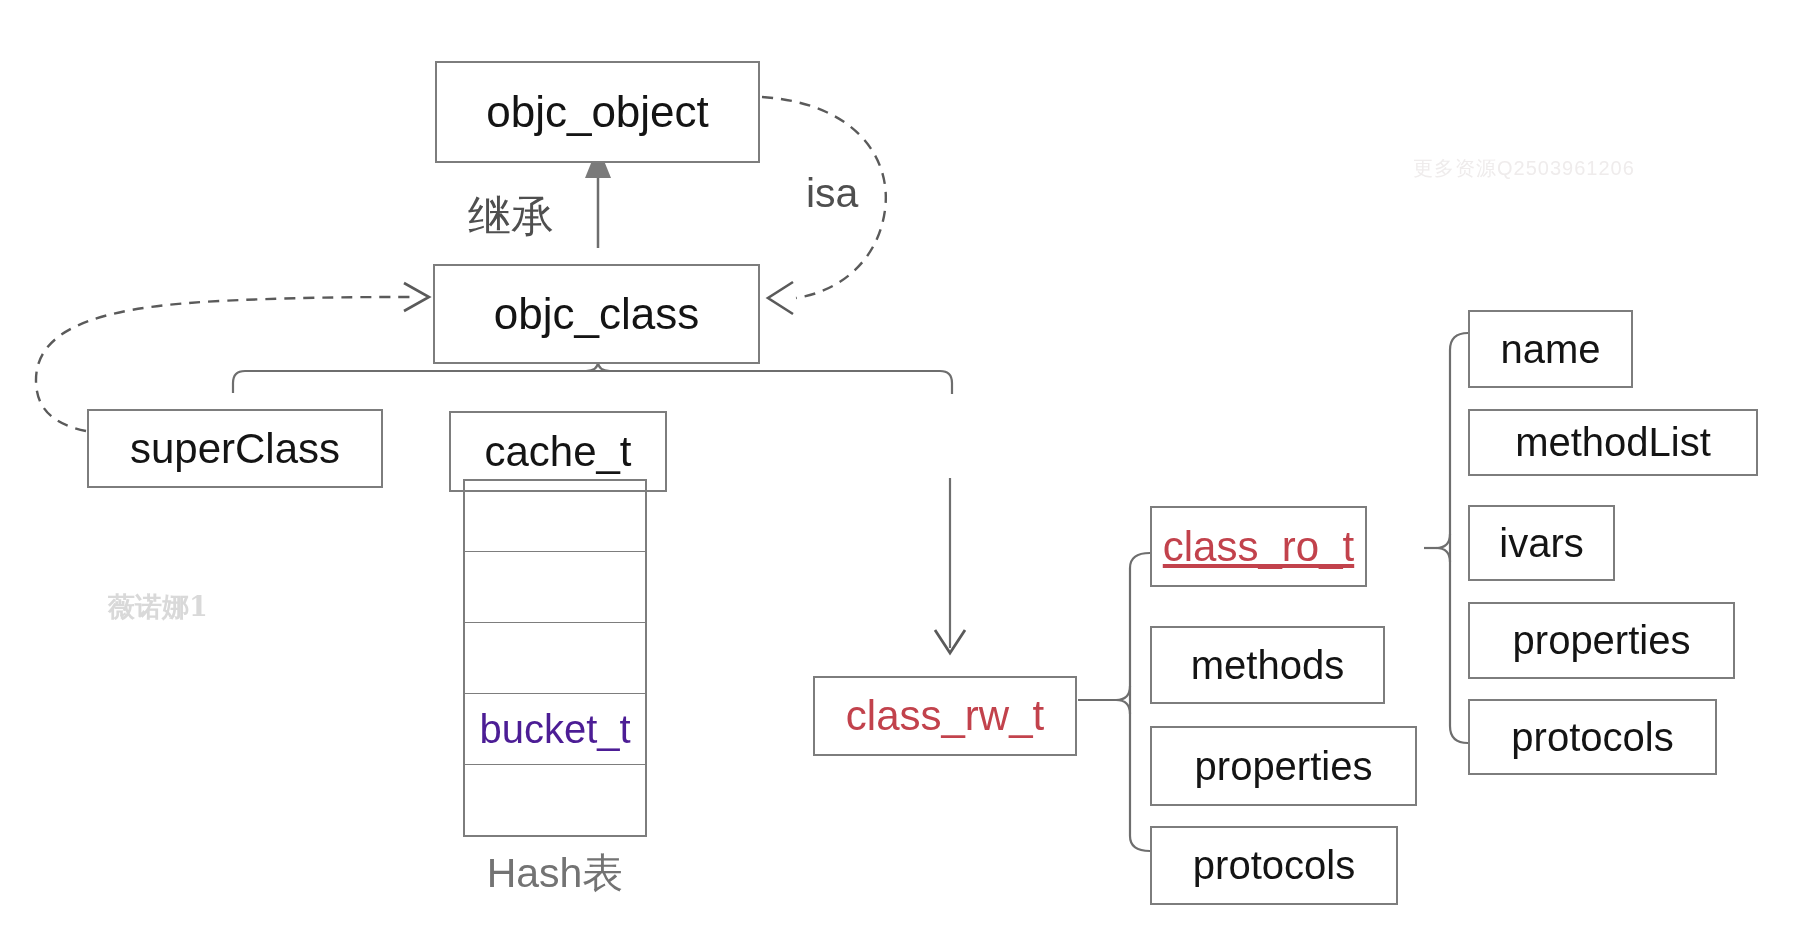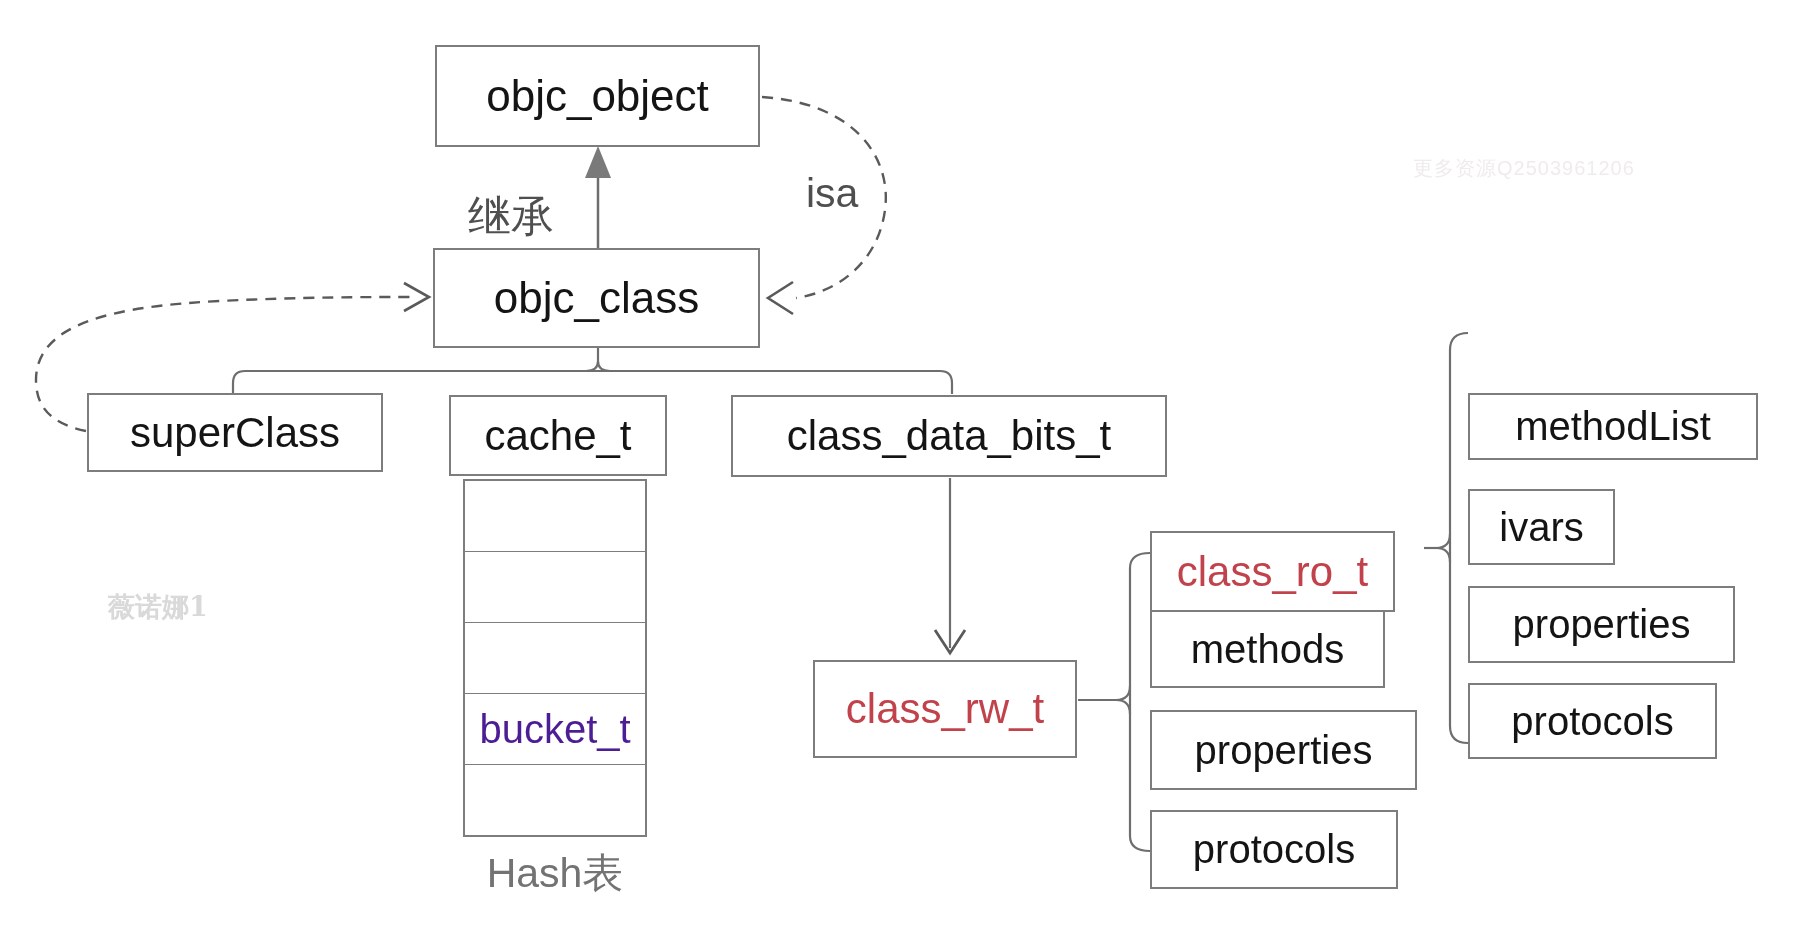--- a/index.html
+++ b/index.html
@@ -1,21 +1,21 @@
 <!DOCTYPE html>
 <html><head>
 <meta charset="utf-8">
 <style>
   html,body{margin:0;padding:0;background:#ffffff;}
   #canvas{position:relative;width:1804px;height:940px;background:#ffffff;overflow:hidden;
           font-family:"Liberation Sans",sans-serif;}
   svg.wires{position:absolute;left:0;top:0;width:1804px;height:940px;}
   .node{position:absolute;display:flex;align-items:center;justify-content:center;
         background:#ffffff;border:2px solid #7d7d7d;color:#141414;font-size:40px;
-        box-sizing:border-box;white-space:nowrap;}
+        box-sizing:border-box;white-space:nowrap;margin-top:16px;}
   .node.big{font-size:44px;border-width:2.5px;}
   .node.mid{font-size:42px;}
   .node.red{color:#c2424c;}
   .edge-label{position:absolute;color:#4f4f4f;}
   .lbl-inherit{left:468px;top:188px;font-size:43px;text-align:center;}
   .lbl-isa{left:806px;top:170px;font-size:41px;}
   .cache-table{position:absolute;left:463px;top:479px;width:184px;height:358px;
                border:2px solid #7d7d7d;box-sizing:border-box;display:flex;flex-direction:column;}
   .cache-row{flex:1;border-top:1.5px solid #7d7d7d;display:flex;align-items:center;justify-content:center;
              font-size:40px;color:#4c1d95;box-sizing:border-box;}
@@ -58,32 +58,32 @@
   </svg>
 
   <div class="node big" style="left:435px;top:45px;width:325px;height:102px;">objc_object</div>
 
   <div class="node big" style="left:433px;top:248px;width:327px;height:100px;">objc_class</div>
 
   <div class="node mid" style="left:449px;top:395px;width:218px;height:81px;">cache_t</div>
 
   <div class="node mid" style="left:87px;top:393px;width:296px;height:79px;">superClass</div>
 
-  <div class="node mid" style="left:731px;top:395px;width:436px;height:82px;">class_data_bits_t</div>
 
-  <div class="node mid red" style="left:813px;top:660px;width:264px;height:98px;">class_rw_t</div>
+  <div class="node mid red" style="left:813px;top:660px;width:264px;height:80px;">class_rw_t</div>
 
-  <div class="node mid red" style="left:1150px;top:531px;width:245px;height:81px;">class_ro_t</div>
+  <div class="node mid red" style="left:1150px;top:490px;width:217px;height:81px;text-decoration:underline;">class_ro_t</div>
 
   <div class="node" style="left:1150px;top:610px;width:235px;height:78px;">methods</div>
 
   <div class="node" style="left:1150px;top:710px;width:267px;height:80px;">properties</div>
 
   <div class="node" style="left:1150px;top:810px;width:248px;height:79px;">protocols</div>
 
+  <div class="node" style="left:1468px;top:294px;width:165px;height:78px;">name</div>
 
   <div class="node" style="left:1468px;top:393px;width:290px;height:67px;">methodList</div>
 
   <div class="node" style="left:1468px;top:489px;width:147px;height:76px;">ivars</div>
 
   <div class="node" style="left:1468px;top:586px;width:267px;height:77px;">properties</div>
 
   <div class="node" style="left:1468px;top:683px;width:249px;height:76px;">protocols</div>
 
   <div class="cache-table">

